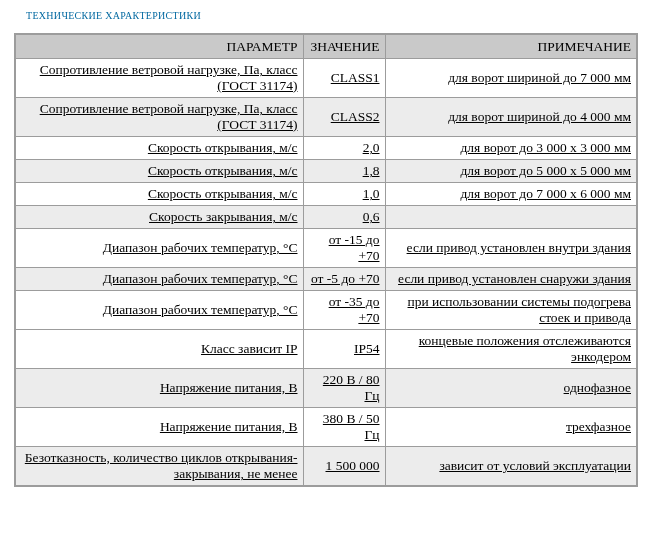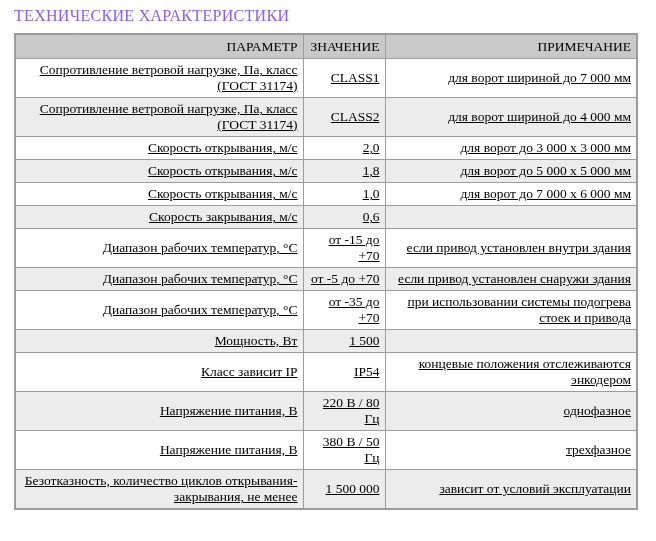--- a/index.html
+++ b/index.html
@@ -11,25 +11,25 @@
     width: 656px;
     height: 541px;
     font-family: "Liberation Serif", "DejaVu Serif", serif;
     color: #000000;
     overflow: hidden;
   }
   .page {
     padding: 8px 20px 0 14px;
   }
   .page-title {
-    font-size: 16px;
+    font-size: 10px;
     font-weight: normal;
-    color: #8b5cf6;
+    color: #0369a1;
     letter-spacing: 0.3px;
-    margin: 0 0 9px 0;
+    margin: 0 0 9px 12px;
     line-height: 16px;
   }
   table.specs {
     width: 622px;
     border-collapse: collapse;
     table-layout: fixed;
     border: 2px solid #9c9c9c;
   }
   table.specs th,
   table.specs td {
@@ -115,25 +115,20 @@
         <tr class="alt">
           <td>Диапазон рабочих температур, °С</td>
           <td>от -5 до +70</td>
           <td>если привод установлен снаружи здания</td>
         </tr>
         <tr>
           <td>Диапазон рабочих температур, °С</td>
           <td>от -35 до +70</td>
           <td>при использовании системы подогрева стоек и привода</td>
         </tr>
-        <tr class="alt">
-          <td>Мощность, Вт</td>
-          <td>1 500</td>
-          <td></td>
-        </tr>
         <tr>
           <td>Класс зависит IP</td>
           <td>IP54</td>
           <td>концевые положения отслеживаются энкодером</td>
         </tr>
         <tr class="alt">
           <td>Напряжение питания, В</td>
           <td>220 В / 80 Гц</td>
           <td>однофазное</td>
         </tr>

